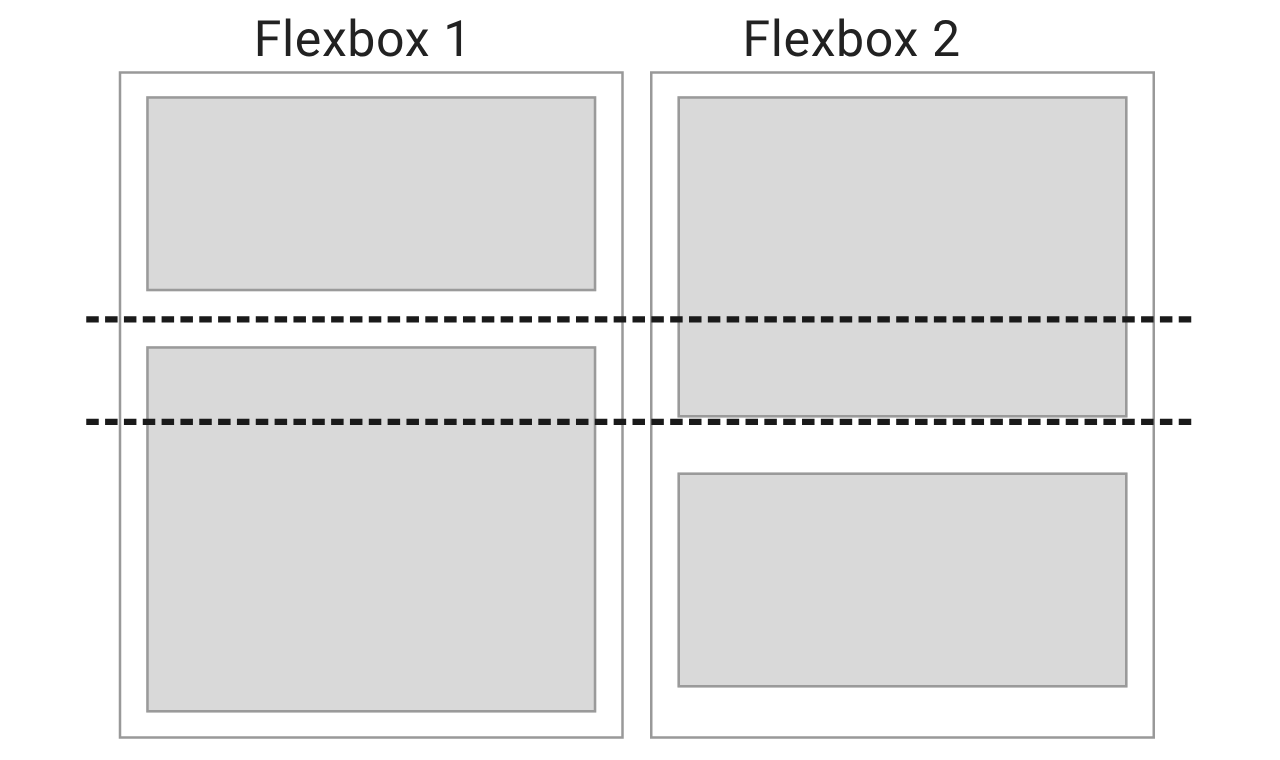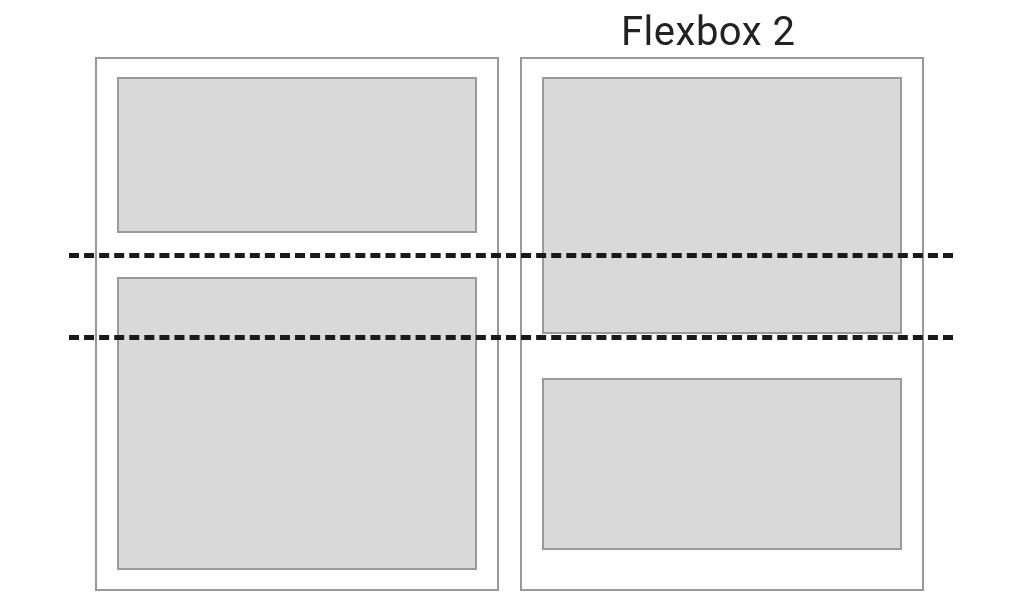--- a/index.html
+++ b/index.html
@@ -47,22 +47,23 @@
     position: absolute;
     height: 0;
     border-top: 5px dashed #1a1a1a;
   }
 </style>
 </head>
 <body>
 
 <div class="stage">
 
+  <div class="col-label" style="left:203px;top:8px;">Flexbox 1</div>
 
-  <div class="col-label" style="left:621px;top:8px;text-align:right;">Flexbox 2</div>
+  <div class="col-label" style="left:594px;top:8px;text-align:right;">Flexbox 2</div>
 
   <div class="flexbox-frame" style="left:95px;top:57px;width:404px;height:534px;"></div>
 
   <div class="flexbox-frame" style="left:520px;top:57px;width:404px;height:534px;"></div>
 
   <div class="inner-box" style="left:117px;top:77px;width:360px;height:156px;"></div>
 
   <div class="inner-box" style="left:117px;top:277px;width:360px;height:293px;"></div>
 
   <div class="inner-box" style="left:542px;top:77px;width:360px;height:257px;"></div>

